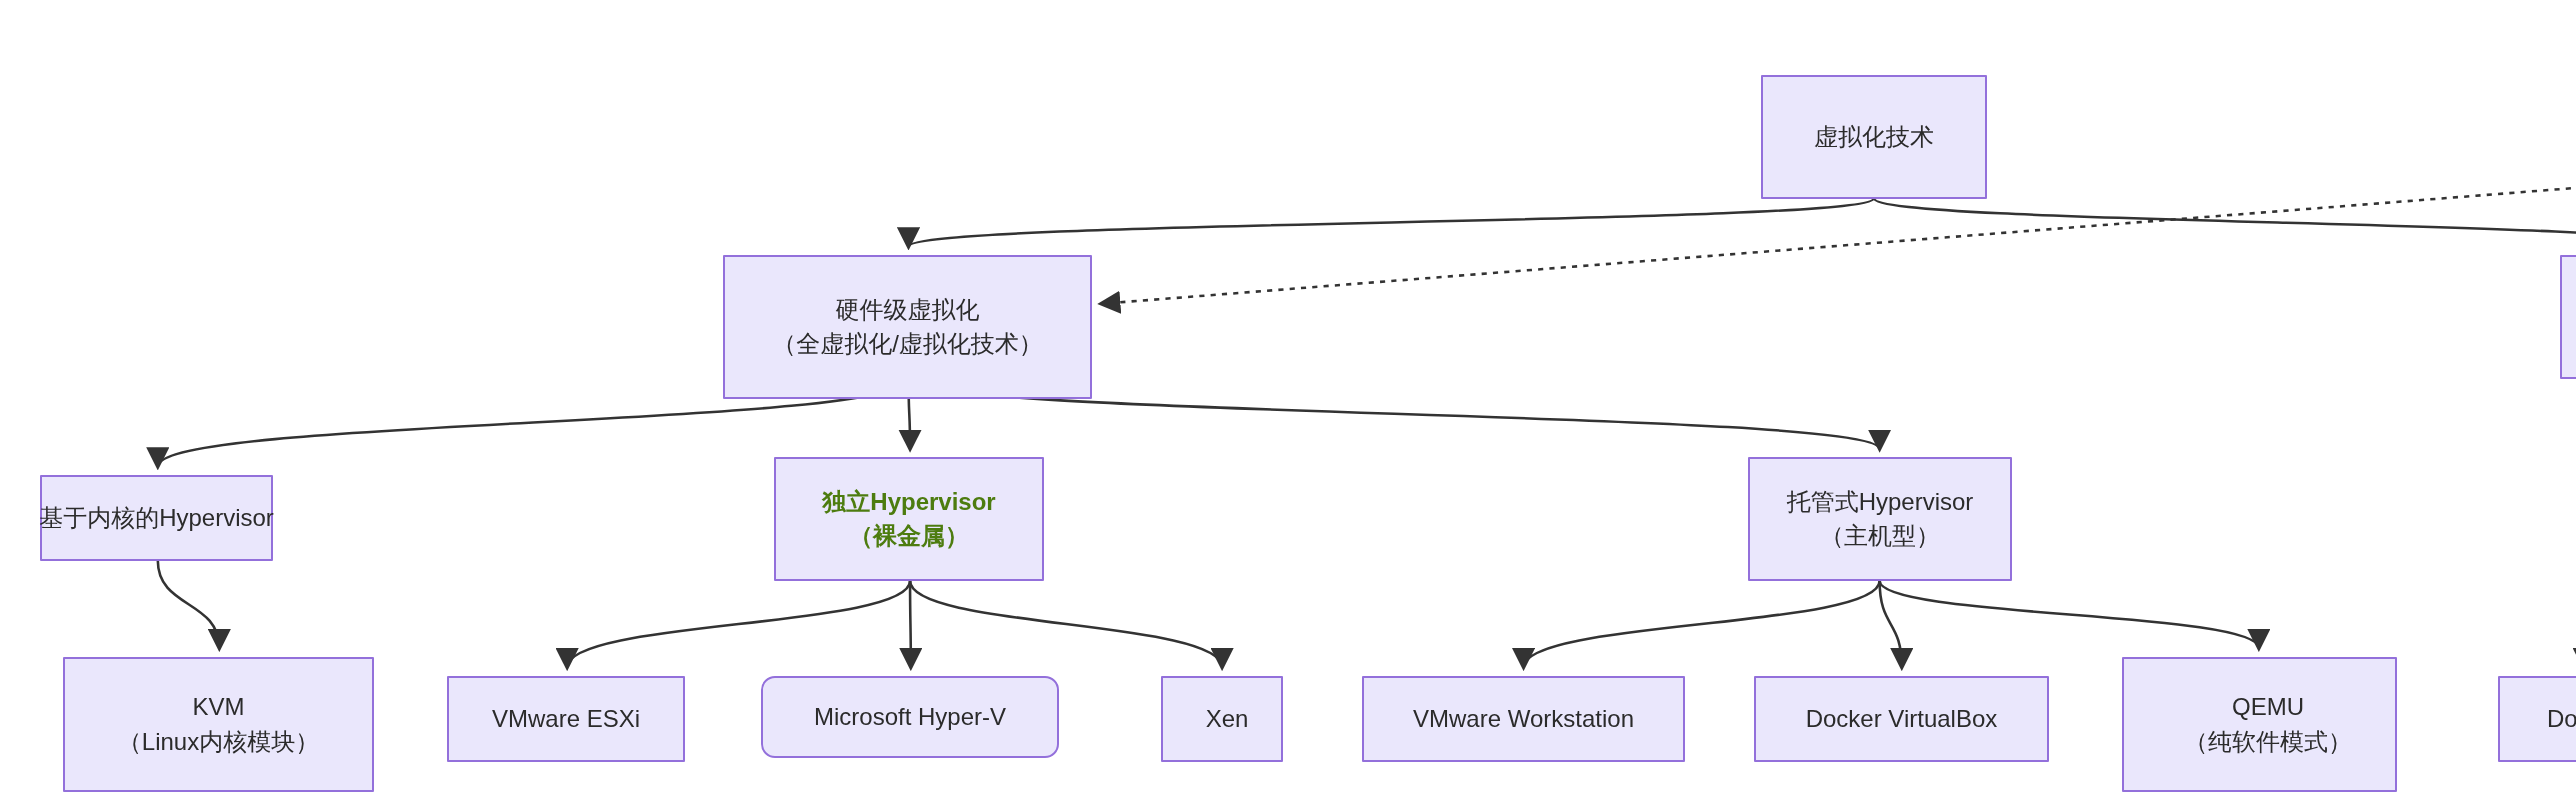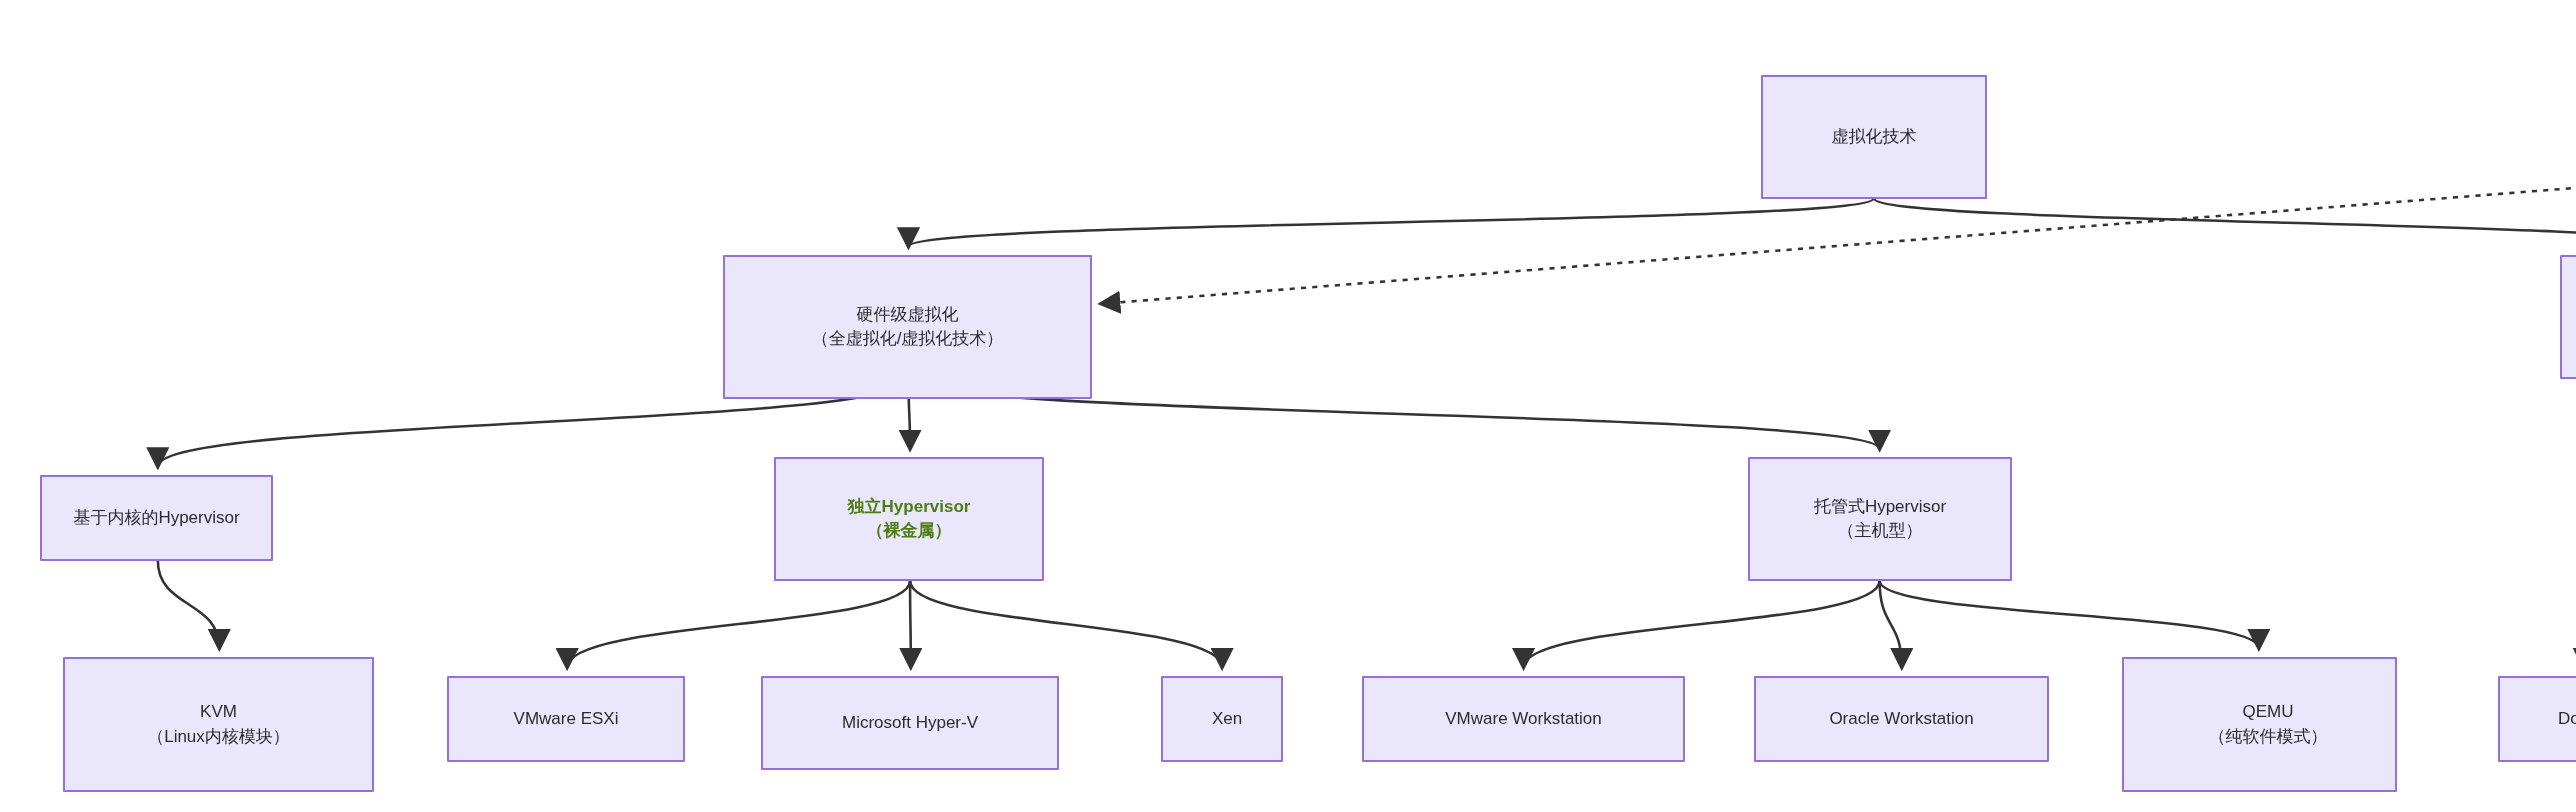--- a/index.html
+++ b/index.html
@@ -14,21 +14,21 @@
     position:absolute;
     box-sizing:border-box;
     background:#EAE7FC;
     border:2.1px solid #9370DB;
     border-radius:1px;
     display:flex;
     flex-direction:column;
     align-items:center;
     justify-content:center;
     color:#2b2b2b;
-    font-size:17px;
+    font-size:24px;
     line-height:1.42;
     text-align:center;
     white-space:nowrap;
   }
   .node .l2{display:block;}
 </style>
 </head>
 <body>
 
 <div id="canvas">
@@ -81,31 +81,31 @@
         <span>托管式Hypervisor</span>
         <span class="l2">（主机型）</span>
       </div>
       <div class="node" style="left: 63px; top: 657px; width: 311px; height: 135px; background: rgb(234, 231, 252); border-color: rgb(147, 112, 219); color: rgb(43, 43, 43);">
         <span>KVM</span>
         <span class="l2">（Linux内核模块）</span>
       </div>
       <div class="node" style="left: 447px; top: 676px; width: 238px; height: 86px; background: rgb(234, 231, 252); border-color: rgb(147, 112, 219); color: rgb(43, 43, 43);">
         <span>VMware ESXi</span>
       </div>
-      <div class="node" style="left: 761px; top: 676px; width: 298px; height: 94px; background: rgb(234, 231, 252); border-color: rgb(147, 112, 219); color: rgb(43, 43, 43);">
+      <div class="node" style="left: 761px; top: 676px; width: 298px; height: 82px; background: rgb(234, 231, 252); border-color: rgb(147, 112, 219); color: rgb(43, 43, 43); border-radius: 14px;">
         <span>Microsoft Hyper-V</span>
       </div>
       <div class="node" style="left: 1161px; top: 676px; width: 122px; height: 86px; background: rgb(234, 231, 252); border-color: rgb(147, 112, 219); color: rgb(43, 43, 43); padding-left: 10px;">
         <span>Xen</span>
       </div>
       <div class="node" style="left: 1362px; top: 676px; width: 323px; height: 86px; background: rgb(234, 231, 252); border-color: rgb(147, 112, 219); color: rgb(43, 43, 43);">
         <span>VMware Workstation</span>
       </div>
       <div class="node" style="left: 1754px; top: 676px; width: 295px; height: 86px; background: rgb(234, 231, 252); border-color: rgb(147, 112, 219); color: rgb(43, 43, 43);">
-        <span>Oracle Workstation</span>
+        <span>Docker VirtualBox</span>
       </div>
       <div class="node" style="left: 2122px; top: 657px; width: 275px; height: 135px; background: rgb(234, 231, 252); border-color: rgb(147, 112, 219); color: rgb(43, 43, 43); padding-left: 17px;">
         <span>QEMU</span>
         <span class="l2">（纯软件模式）</span>
       </div>
       <div class="node" style="left: 2498px; top: 676px; width: 174px; height: 86px; background: rgb(234, 231, 252); border-color: rgb(147, 112, 219); color: rgb(43, 43, 43);">
         <span>Docker</span>
       </div>
     </div>
 </div>

